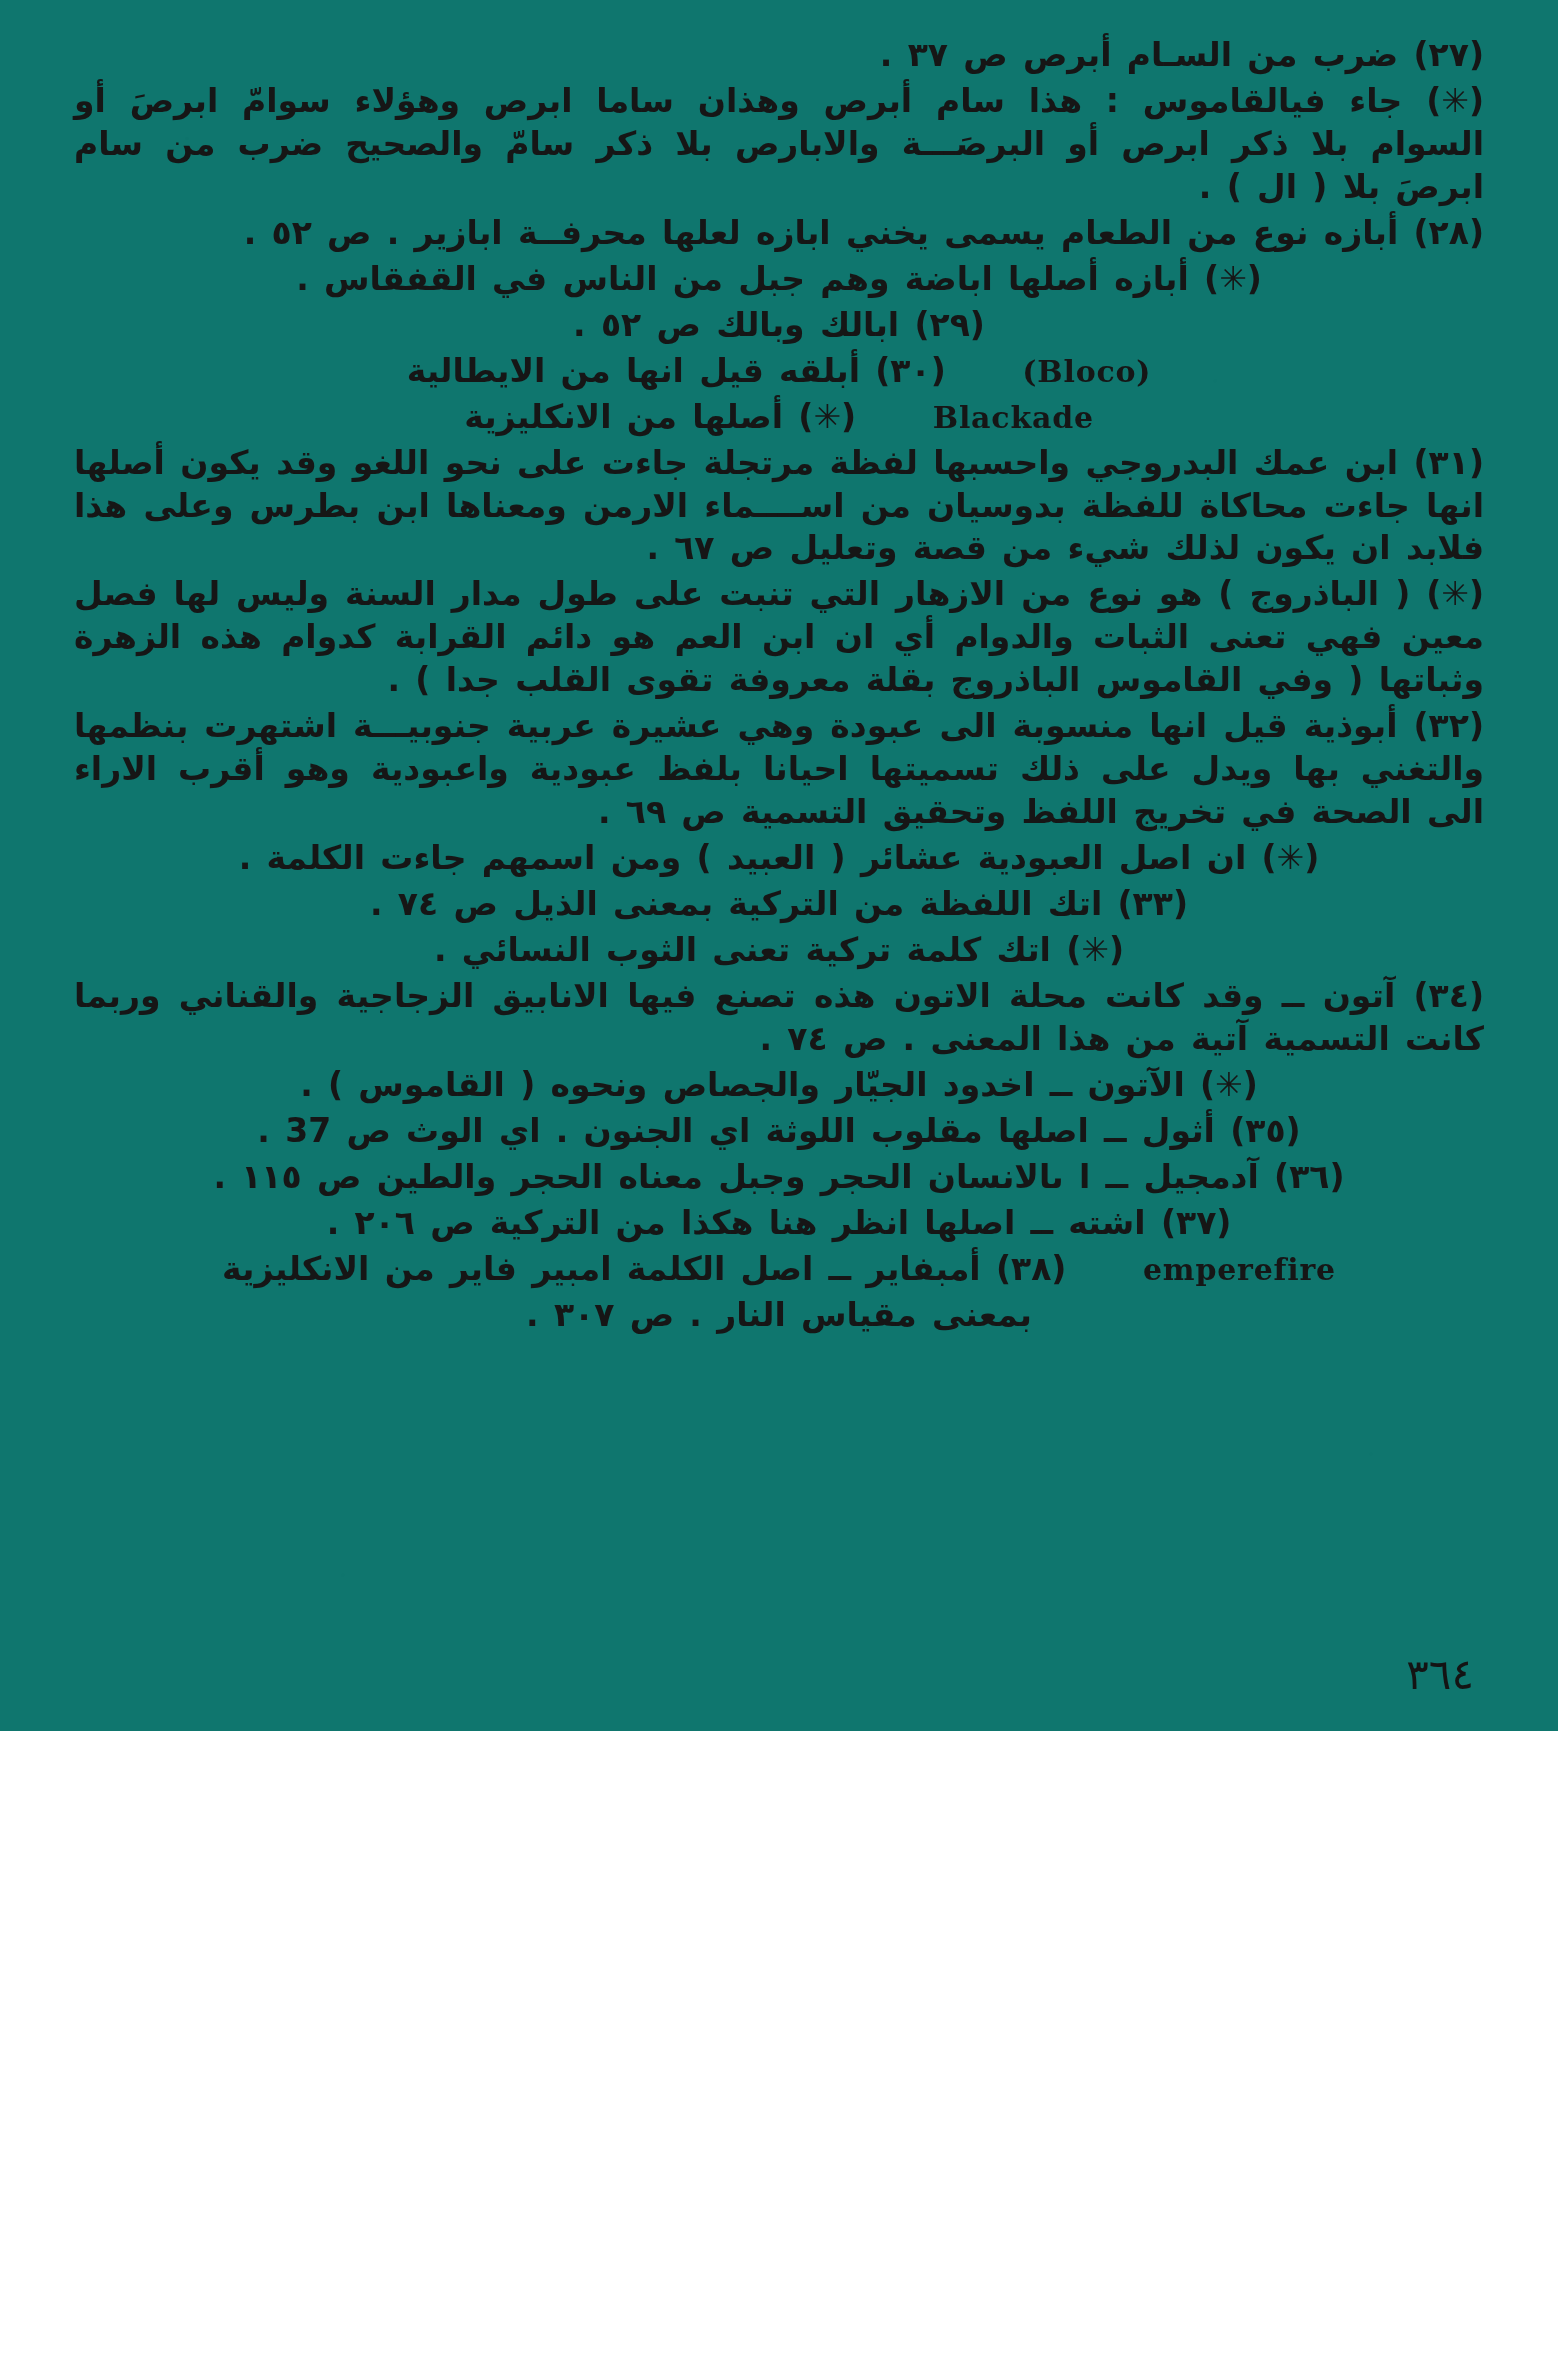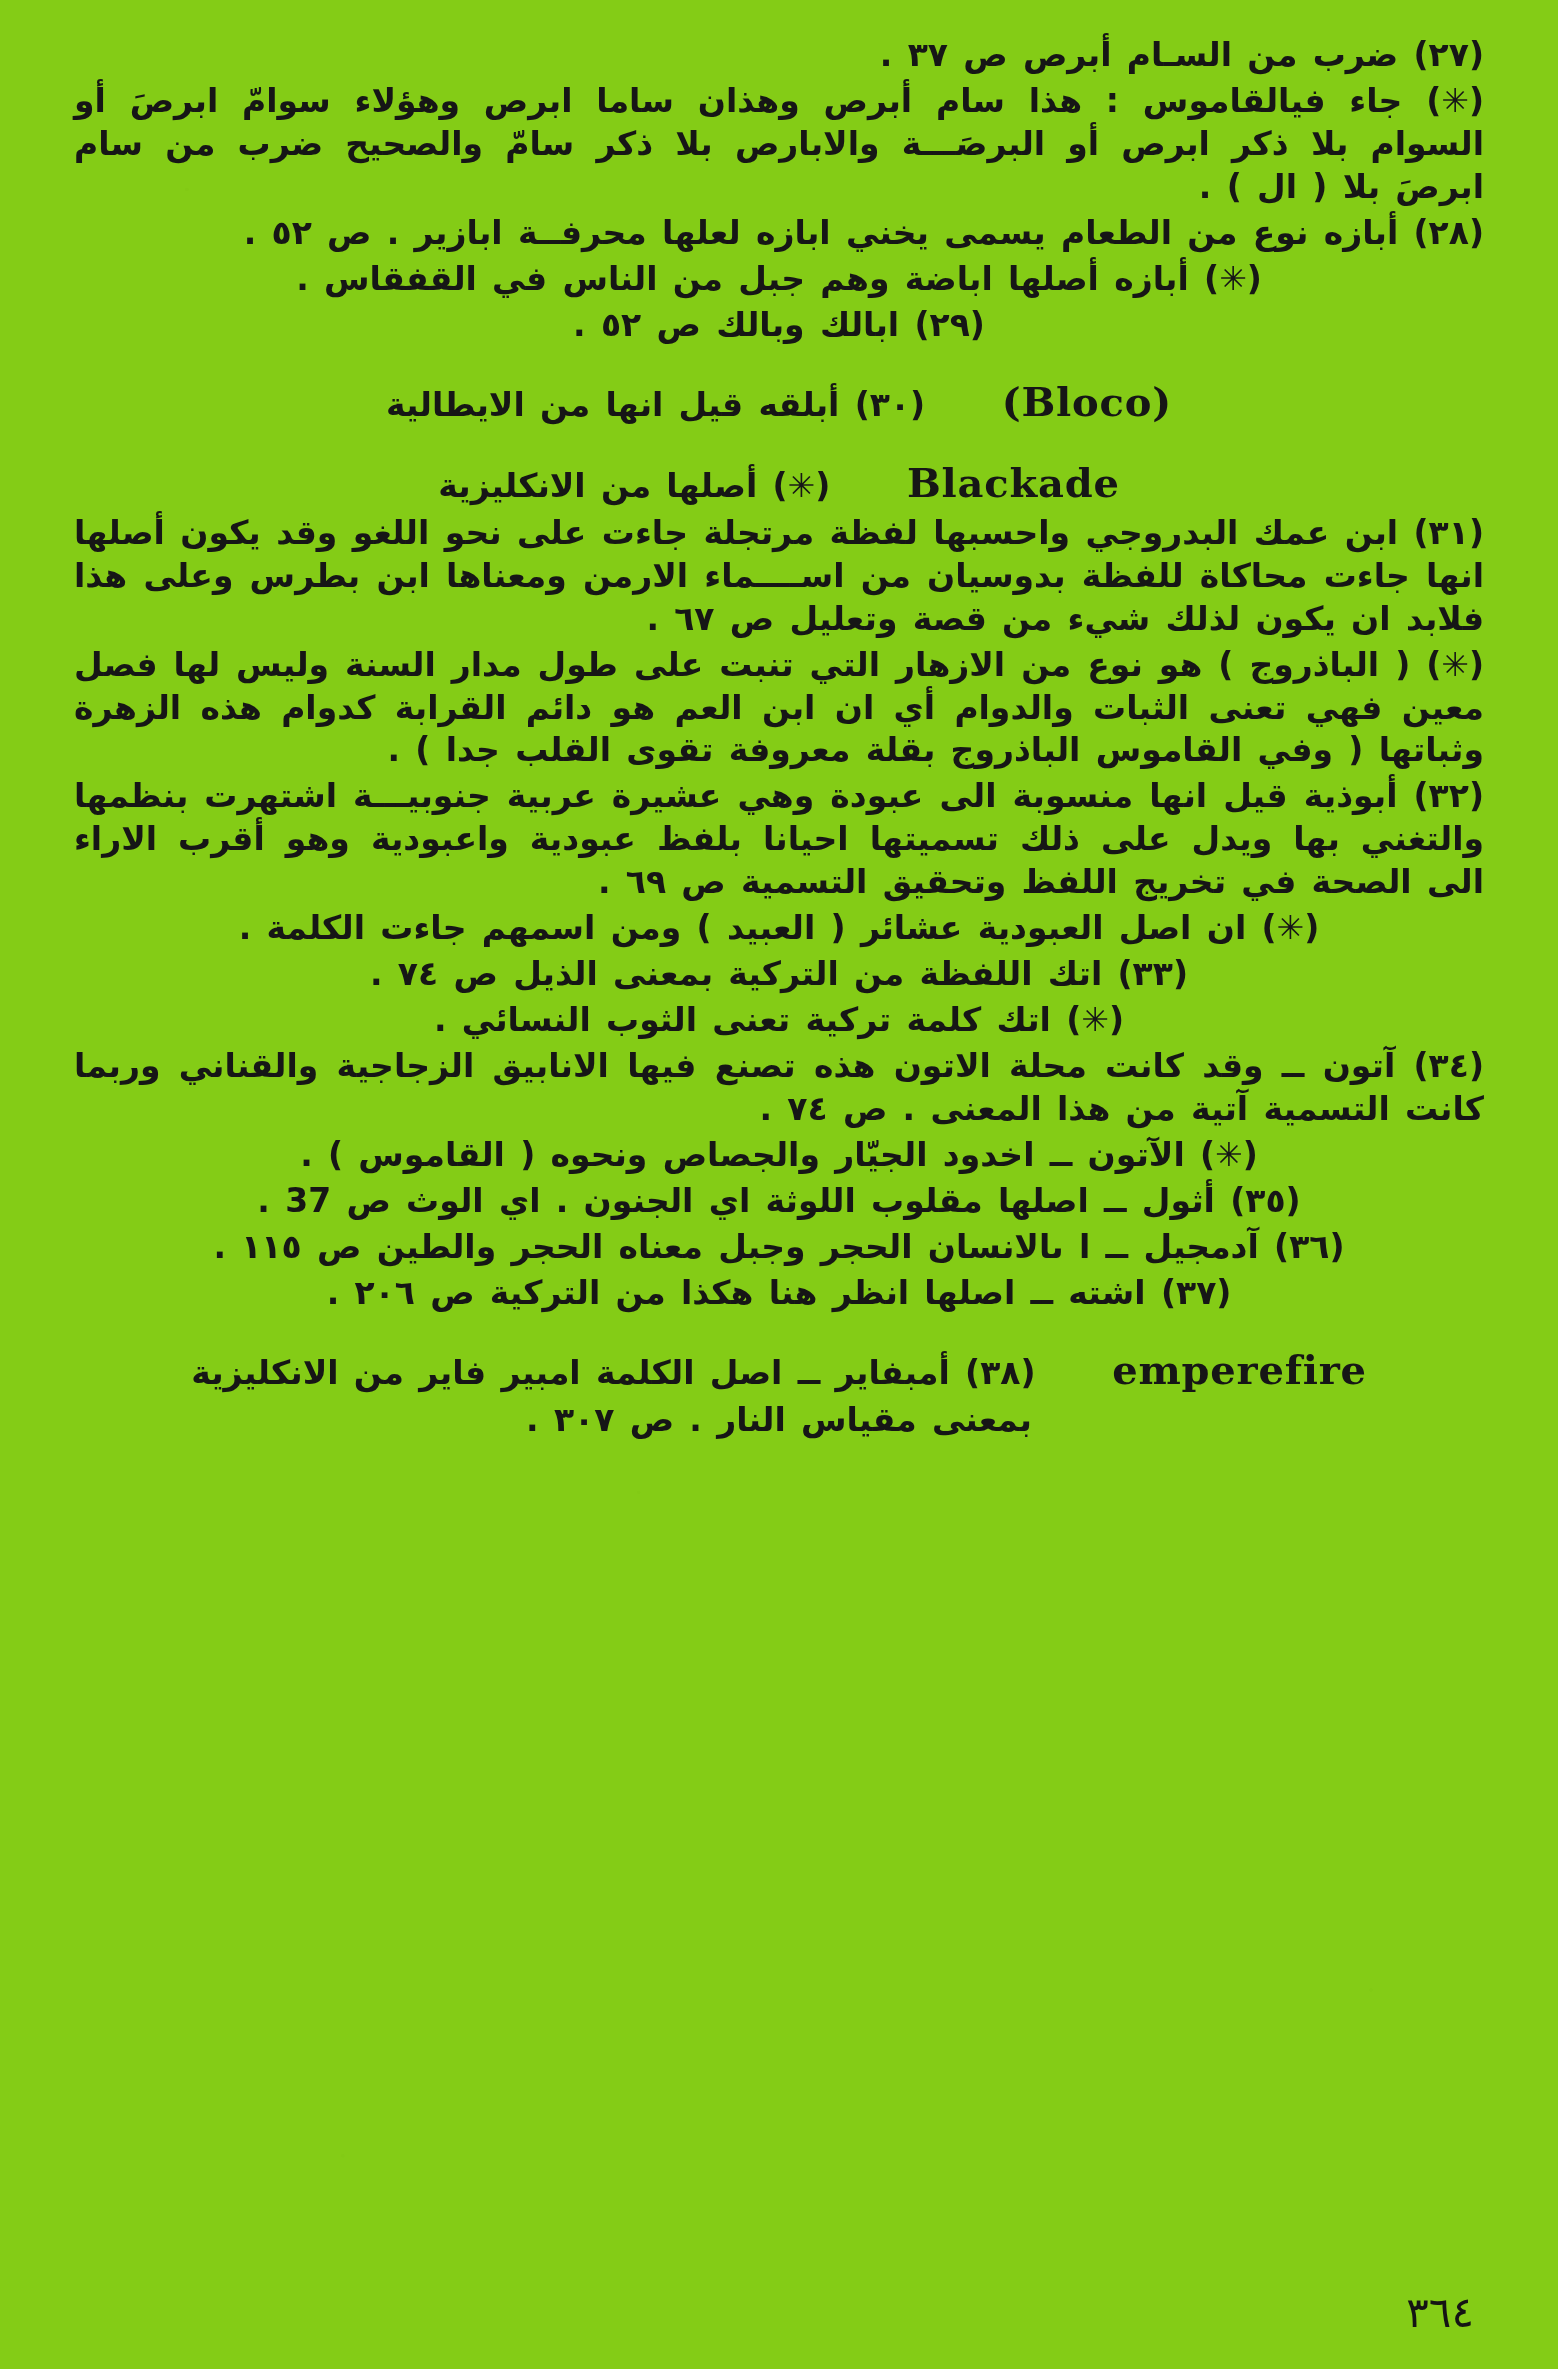--- a/index.html
+++ b/index.html
@@ -7,22 +7,22 @@
     margin: 0;
     padding: 0;
     background: #ffffff;
   }
   body {
     font-family: "DejaVu Sans", "Liberation Sans", sans-serif;
   }
   .page {
     position: relative;
     width: 1558px;
-    height: 2369px;
-    background: #84cc16;
+    height: 1731px;
+    background: #0f766e;
     overflow: hidden;
     box-sizing: border-box;
   }
   
   .scan-noise {
     position: absolute;
     inset: 0;
     pointer-events: none;
     background:
       radial-gradient(circle at 12% 8%, rgba(0,0,0,0.015) 0 1.5px, transparent 2.3px),
@@ -57,26 +57,25 @@
   .entry.align-center  { text-align: center; text-align-last: center; }
   .entry.align-right   { text-align: right;  text-align-last: right; }
   .entry.block-para {
     text-align: justify;
     text-align-last: right;
   }
   .entry.spaced-top { }
   .latin {
     font-family: "DejaVu Serif", "Liberation Serif", serif;
     font-weight: 700;
-    font-size: 40px;
+    font-size: 30px;
     direction: ltr;
     unicode-bidi: embed;
     letter-spacing: 0.8px;
     display: inline-block;
-    margin-top: 26px;
   }
   .page-number {
     position: absolute;
     bottom: 32px;
     right: 84px;
     font-family: "DejaVu Sans", "Liberation Sans", sans-serif;
     font-size: 42px;
     font-weight: 400;
     color: #141414;
     direction: rtl;

